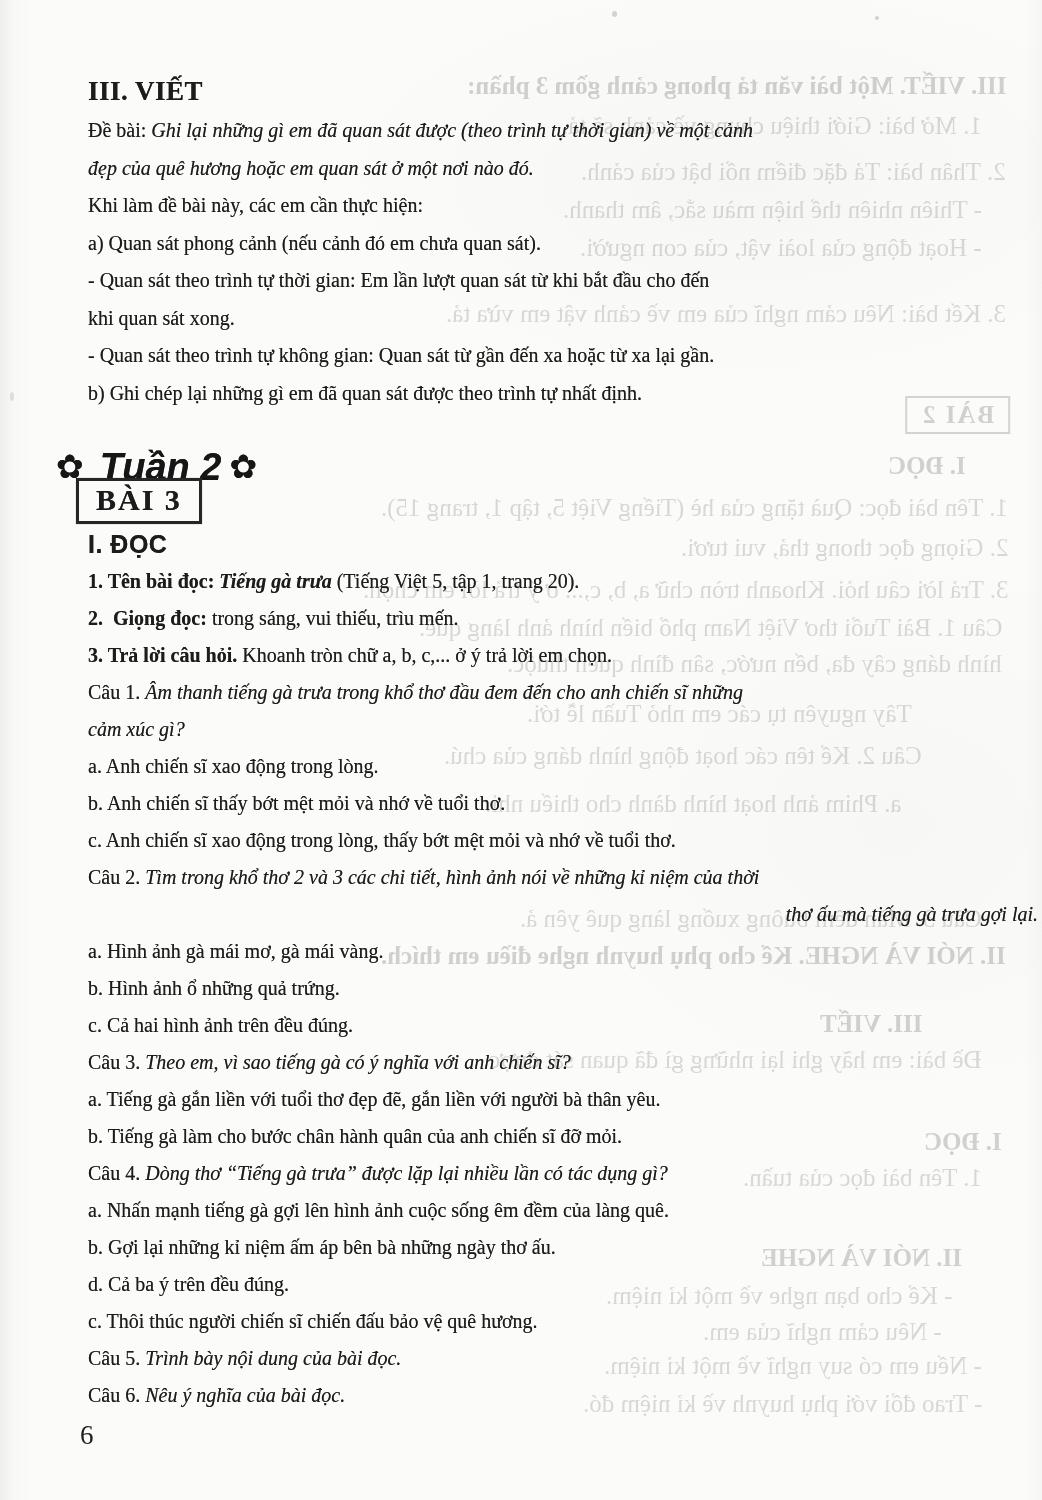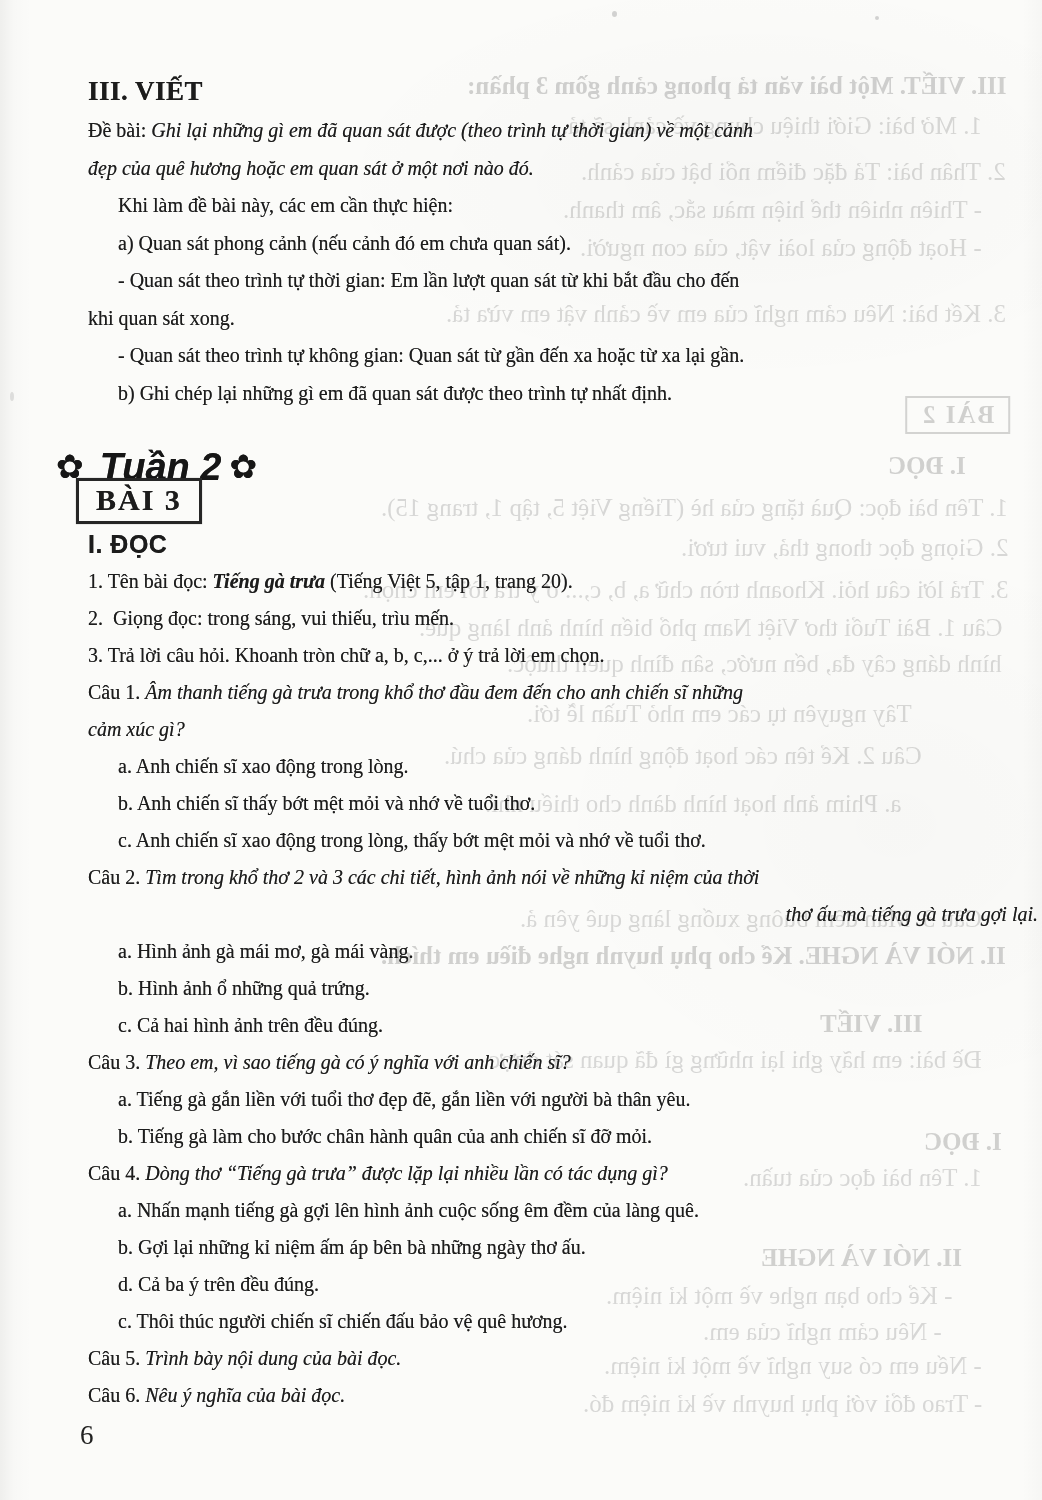--- a/index.html
+++ b/index.html
@@ -18,25 +18,25 @@
   
   .ln{
     position:relative;
     white-space:pre;
     font-size:20px;
     line-height:37px;
     color:#1c1c1c;
     text-shadow:0 0 0.5px rgba(28,28,28,0.65);
   }
   #viet-lines .ln{line-height:37.5px;}
-  .ind1{margin-left:30px;}
+  .ind1{}
   .ind2{margin-left:82px;text-align:right;}
   .r{font-style:normal;font-weight:normal;}
   .i{font-style:italic;}
-  .b{font-weight:normal;}
+  .b{font-weight:bold;}
   .bi{font-weight:bold;font-style:italic;}
   
   #viet-heading{
     position:absolute;left:88px;top:76px;margin:0;
     font-size:27px;font-weight:bold;letter-spacing:0.5px;
     font-family:"Liberation Serif","DejaVu Serif",serif;
     text-shadow:0 0 0.6px rgba(28,28,28,0.8);
   }
   #viet-lines{position:absolute;left:88px;top:112px;width:950px;}
   #week-heading{

